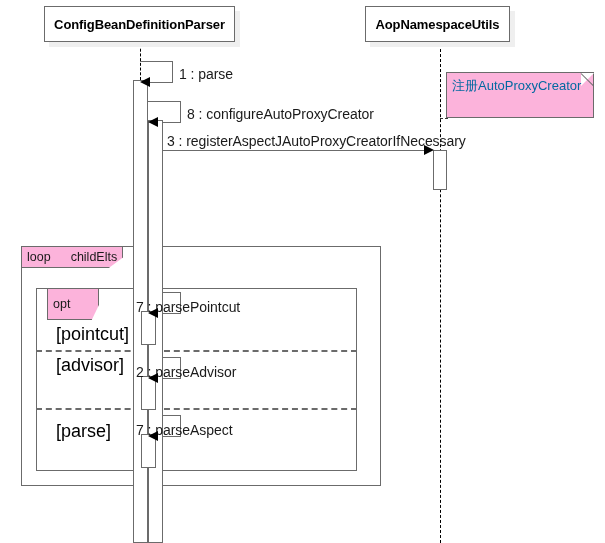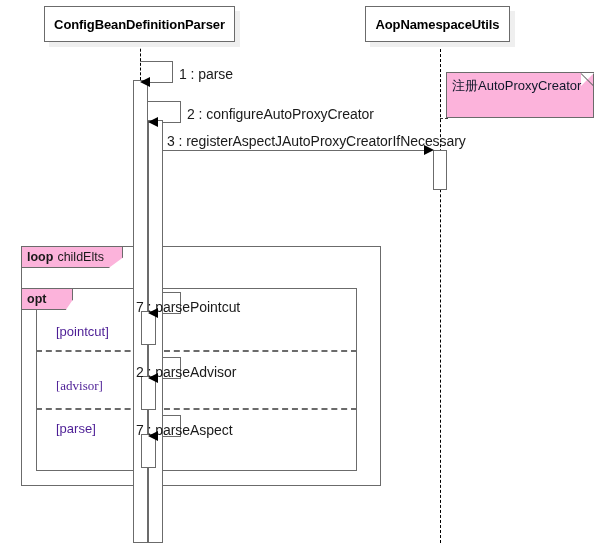--- a/index.html
+++ b/index.html
@@ -110,21 +110,21 @@
     position:absolute;
     z-index:12;
     border-top:1.3px solid #6b6b6b;
     width:18px;
     transform-origin:left center;
     transform:rotate(45deg);
   }
   .note-text{
     position:absolute;
     font-size:13px;
-    color:#0f172a;
+    color:#0369a1;
     white-space:nowrap;
     z-index:13;
   }
   .note-anchor{
     position:absolute;
     height:0;
     border-top:1.2px dashed #333333;
     transform-origin:left center;
     z-index:2;
   }
@@ -144,31 +144,31 @@
     border:1.3px solid #6b6b6b;
     z-index:10;
     display:flex;
     align-items:center;
     padding-left:5px;
     font-size:12.5px;
     color:#1a1a1a;
     white-space:nowrap;
     clip-path:polygon(0 0,100% 0,100% 52%,86% 100%,0 100%);
   }
-  .frag-label b{font-weight:bold;margin-right:4px;}
+  .frag-label b{font-weight:normal;margin-right:20px;}
   .frag-sep{
     position:absolute;
     height:0;
     border-top:2px dashed #6b6b6b;
     z-index:3;
   }
   .guard{
     position:absolute;
-    font-size:13px;
-    color:#4c1d95;
+    font-size:18px;
+    color:#000000;
     white-space:nowrap;
     z-index:7;
   }
 </style>
 </head>
 <body>
 
 <div id="canvas">
 
   <div class="lifeline" style="left:140px;top:44px;height:36px;"></div>
@@ -199,46 +199,46 @@
   <div class="msg-line" style="left:150px;top:82px;width:23px;"></div>
   <div class="arrow-left" style="left:140px;top:77px;"></div>
   <div class="msg-label" style="left:179px;top:66px;">1 : parse</div>
 
   <div class="activation" style="left:133px;top:80px;width:15px;height:463px;"></div>
 
   <div class="msg-line" style="left:148px;top:101px;width:33px;"></div>
   <div class="msg-vline" style="left:180px;top:101px;height:21px;"></div>
   <div class="msg-line" style="left:158px;top:122px;width:23px;"></div>
   <div class="arrow-left" style="left:148px;top:117px;"></div>
-  <div class="msg-label" style="left:187px;top:106px;">2 : configureAutoProxyCreator</div>
+  <div class="msg-label" style="left:187px;top:106px;">8 : configureAutoProxyCreator</div>
 
   <div class="activation" style="left:148px;top:120px;width:15px;height:423px;"></div>
 
   <div class="msg-line" style="left:163px;top:150px;width:268px;"></div>
   <div class="arrow-right" style="left:424px;top:145px;"></div>
   <div class="msg-label" style="left:167px;top:133px;">3 : registerAspectJAutoProxyCreatorIfNecessary</div>
 
   <div class="activation" style="left:433px;top:150px;width:14px;height:40px;"></div>
 
   <div class="frag" style="left:21px;top:246px;width:360px;height:240px;"></div>
   <div class="frag-label" style="left:21px;top:246px;width:102px;height:22px;">
     <b>loop</b>
     <span>childElts</span>
   </div>
 
   <div class="frag" style="left:36px;top:288px;width:321px;height:183px;"></div>
-  <div class="frag-label" style="left:21px;top:288px;width:52px;height:22px;">
+  <div class="frag-label" style="left:47px;top:288px;width:52px;height:32px;">
     <b>opt</b>
   </div>
 
   <div class="frag-sep" style="left:36px;top:350px;width:321px;"></div>
   <div class="frag-sep" style="left:36px;top:408px;width:321px;"></div>
 
   <div class="guard" style="left:56px;top:324px;">[pointcut]</div>
-  <div class="guard" style="left:56px;top:378px;font-family:Liberation Serif, serif;">[advisor]</div>
+  <div class="guard" style="left:56px;top:355px;">[advisor]</div>
   <div class="guard" style="left:56px;top:421px;">[parse]</div>
 
   <div class="msg-line" style="left:148px;top:292px;width:33px;"></div>
   <div class="msg-vline" style="left:180px;top:292px;height:21px;"></div>
   <div class="msg-line" style="left:158px;top:313px;width:23px;"></div>
   <div class="arrow-left" style="left:148px;top:308px;"></div>
   <div class="msg-label" style="left:136px;top:299px;">7 : parsePointcut</div>
   <div class="activation" style="left:141px;top:311px;width:15px;height:34px;"></div>
 
   <div class="msg-line" style="left:148px;top:357px;width:33px;"></div>

